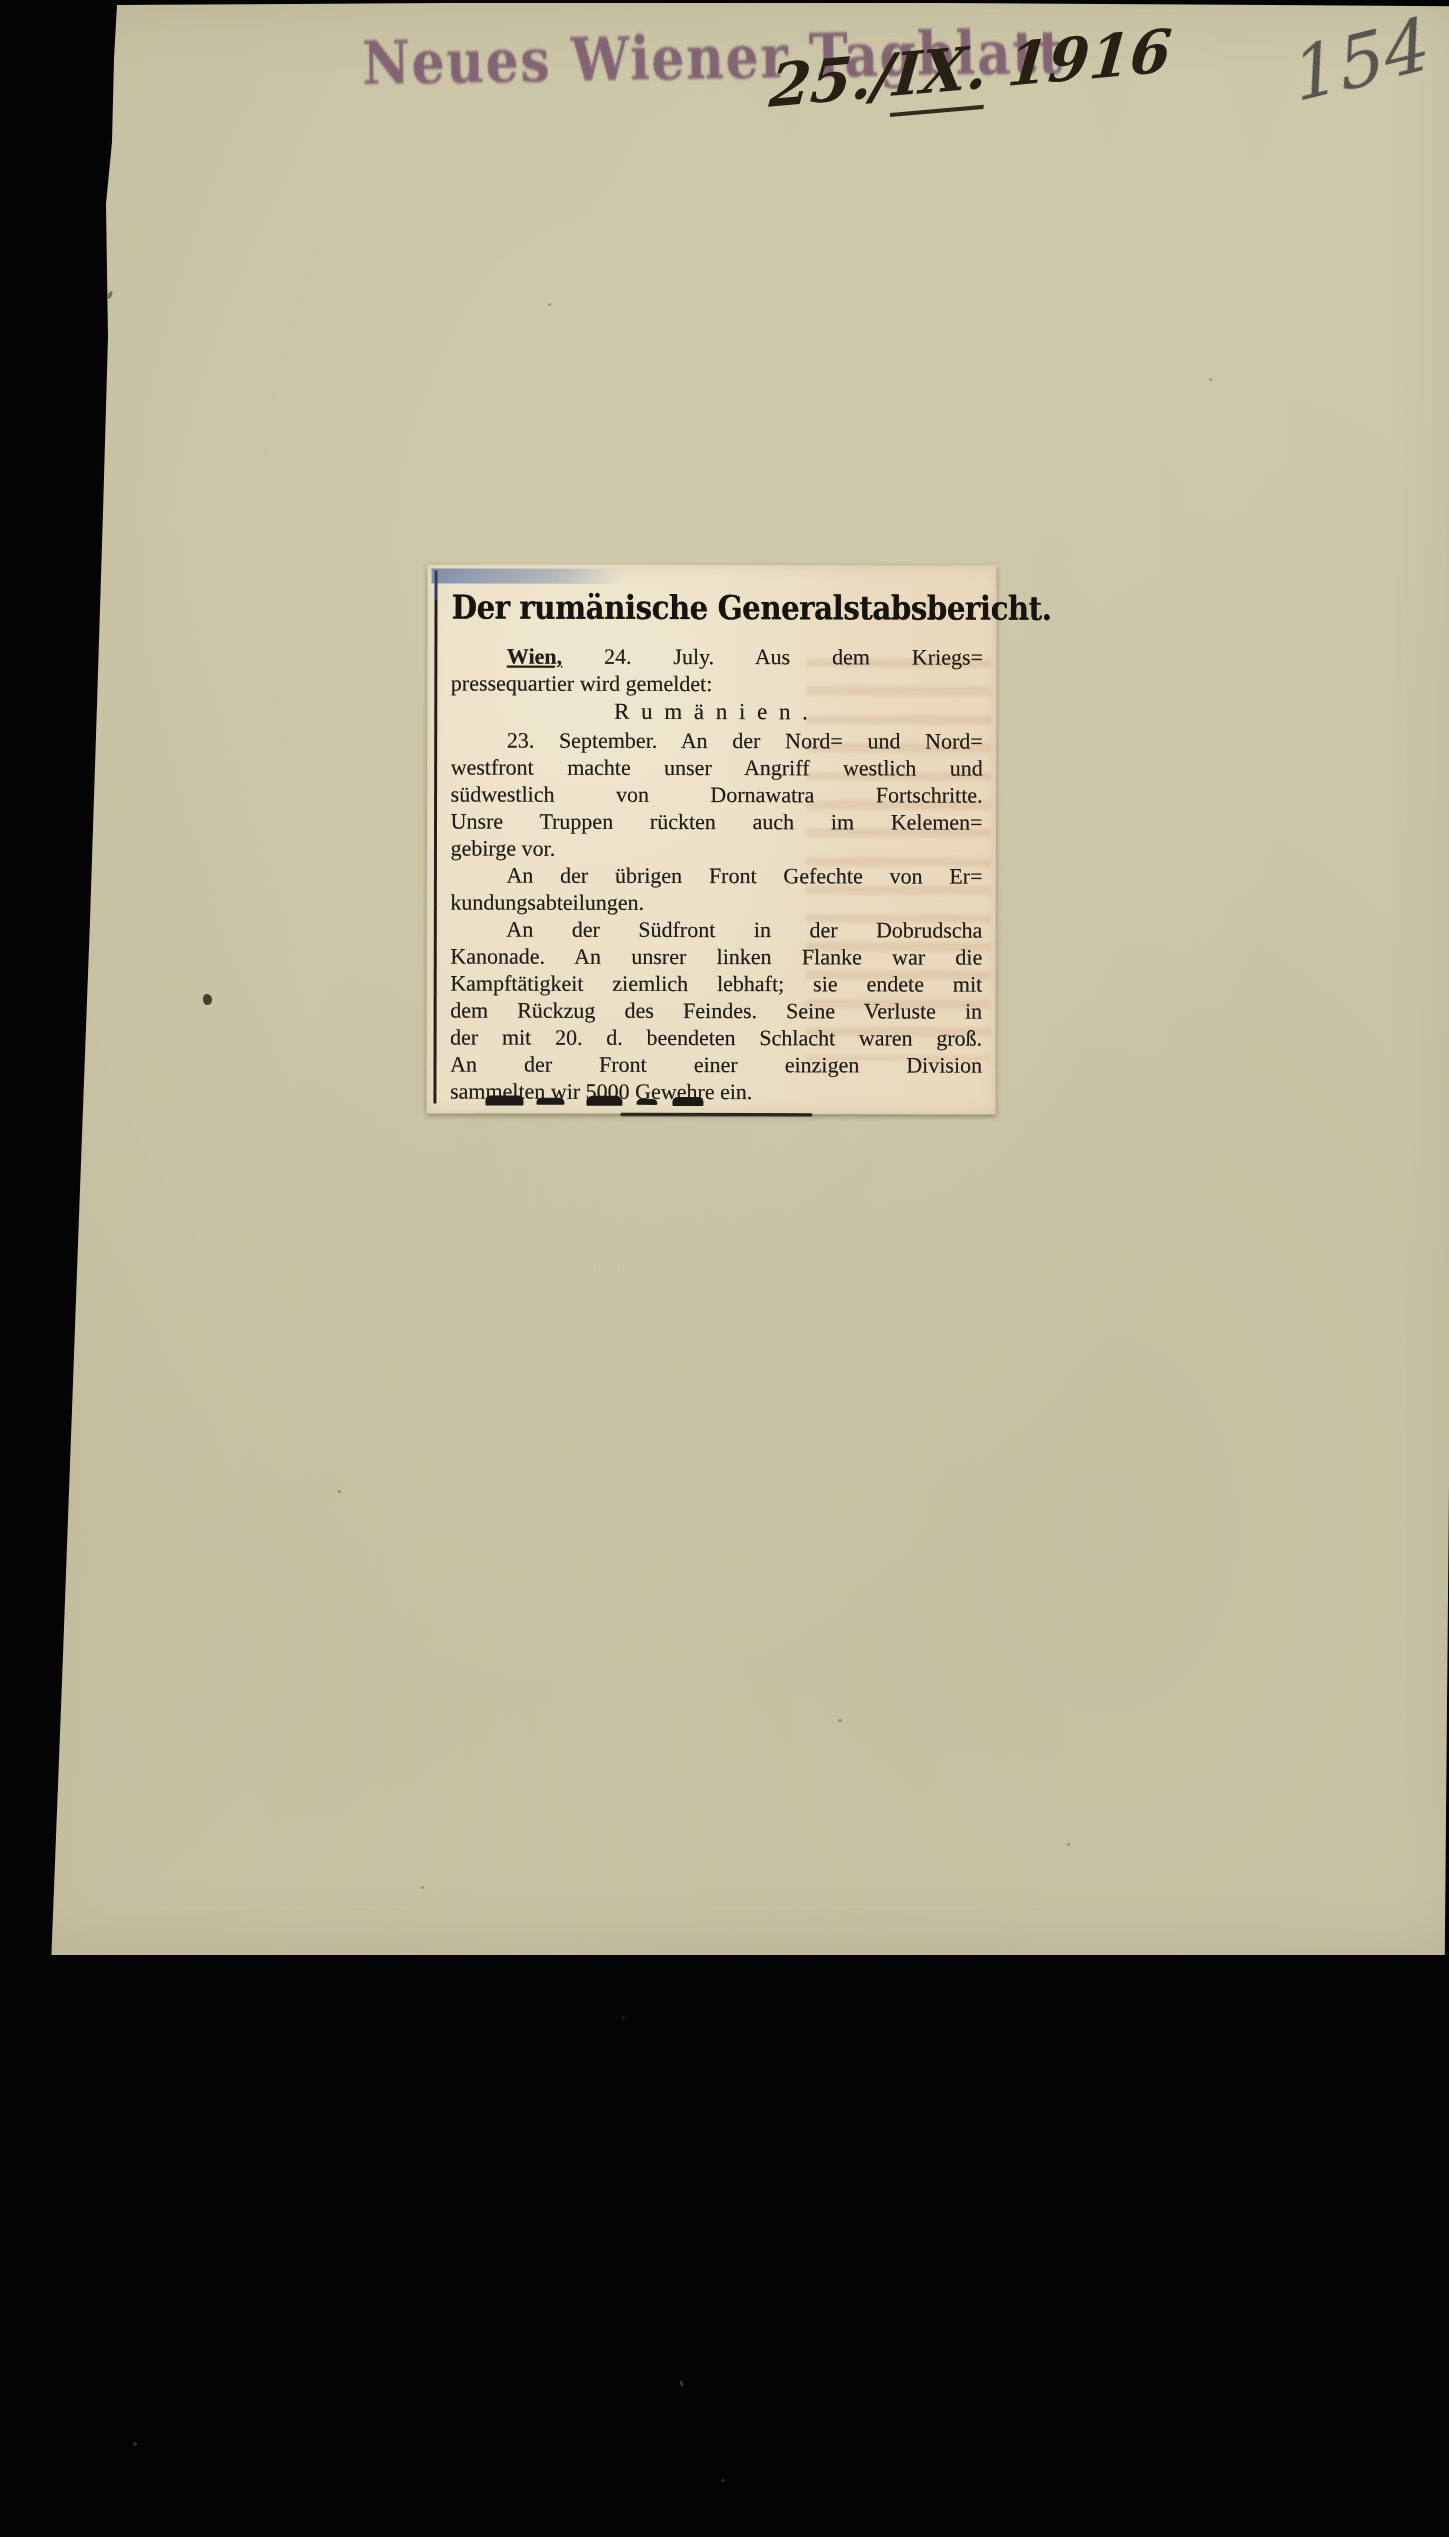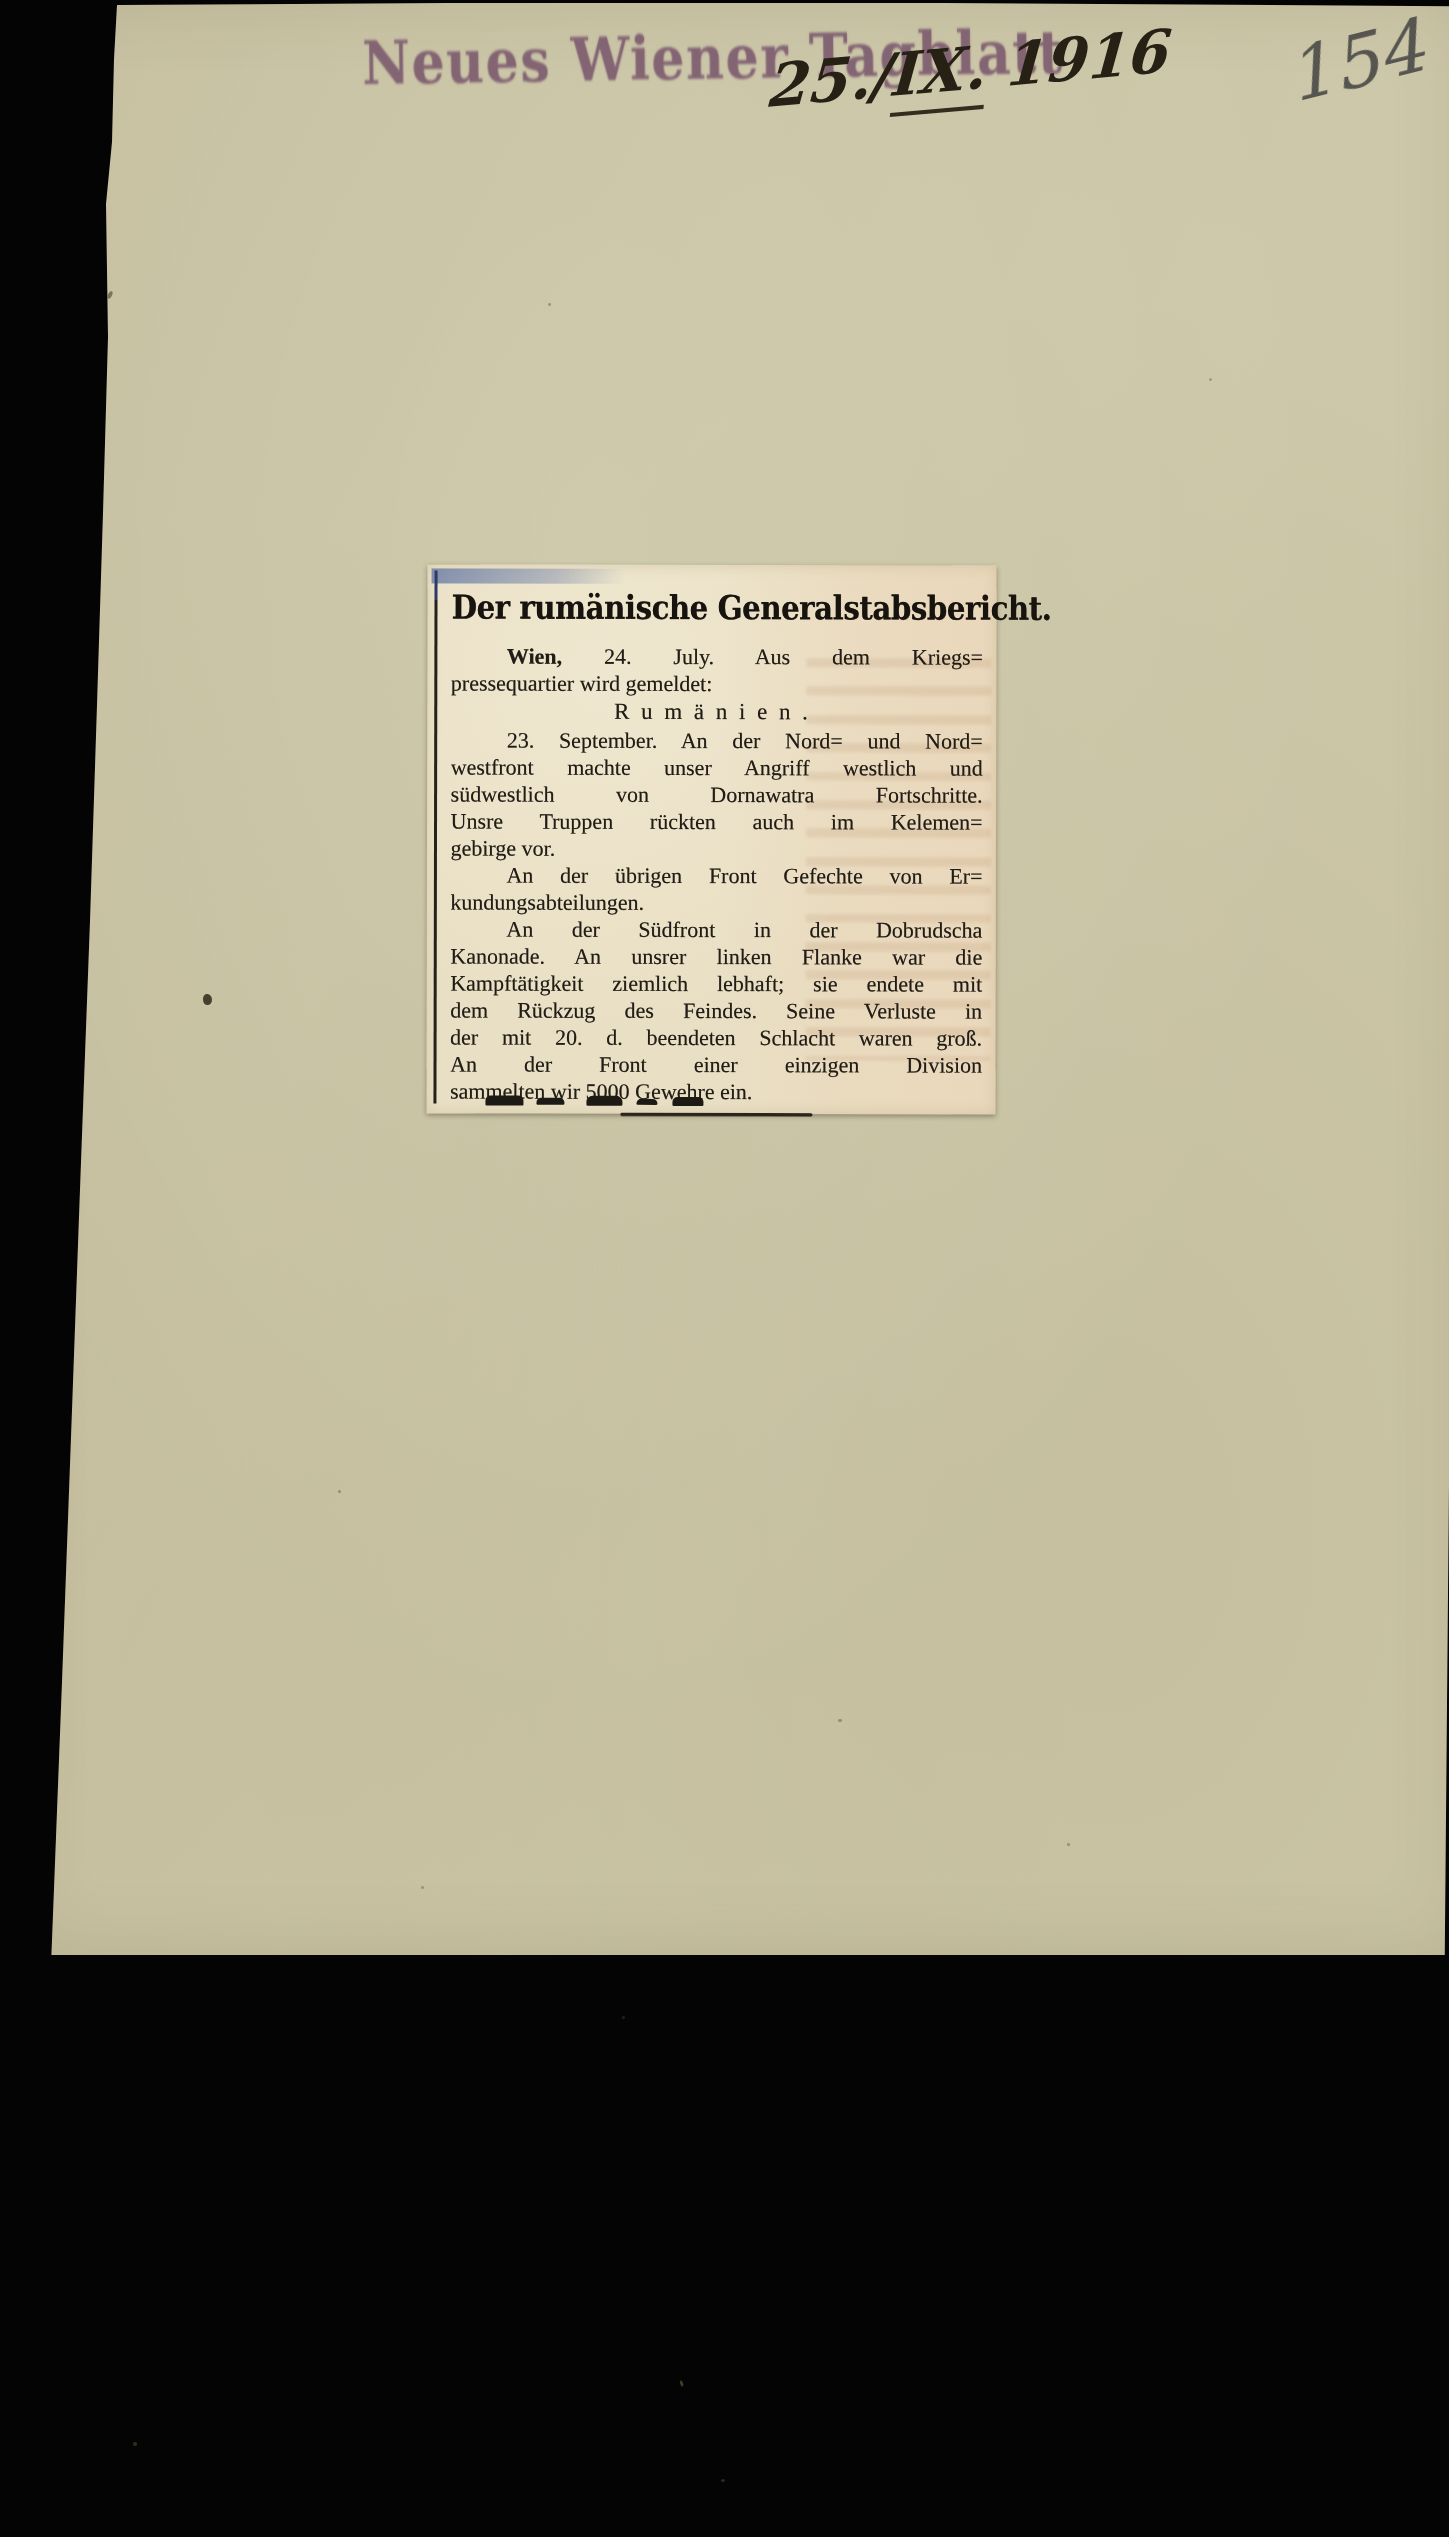--- a/index.html
+++ b/index.html
@@ -102,21 +102,21 @@
   }
   .bodyline {
     font-family:"Liberation Serif", serif;
     font-size:22px; line-height:27px; height:27px;
     text-align:justify; text-align-last:justify;
     text-shadow:0.2px 0.2px 0 rgba(33,29,22,0.55);
     overflow:hidden;
   }
   .bodyline.lastline { text-align-last:left; }
   .bodyline.indent { text-indent:56px; }
-  .bodyline .bold { font-weight:bold; }
+  .bodyline .bold { font-weight:bold;text-decoration:underline; }
   .subhead {
     font-family:"Liberation Serif", serif;
     font-size:23px; line-height:30px; height:30px;
     text-align:center; letter-spacing:11.7px;
     text-shadow:0.2px 0.2px 0 rgba(33,29,22,0.55);
   }
   .divider {
     width:192px; height:3.1px; margin:8px auto 0;
     background:#2a261e; border-radius:1.9px;
     box-shadow:0 0.6px 0 rgba(42,38,30,0.5);

